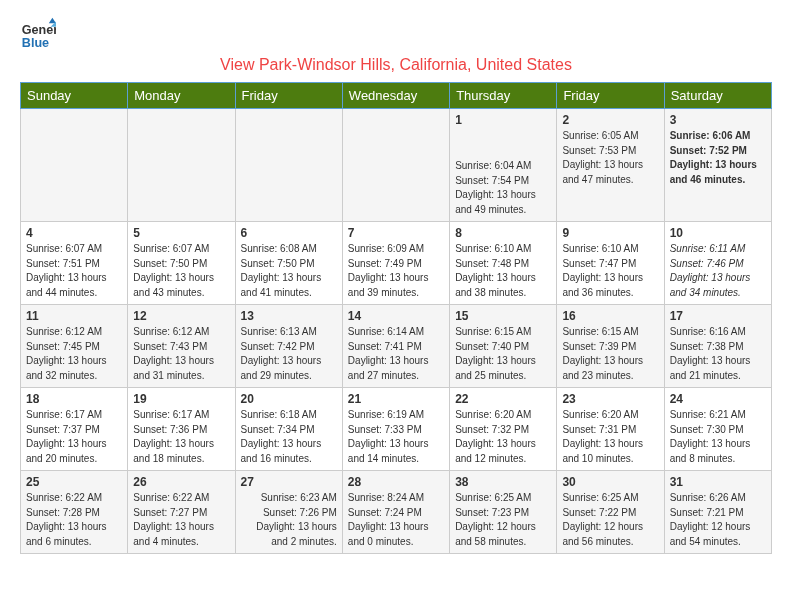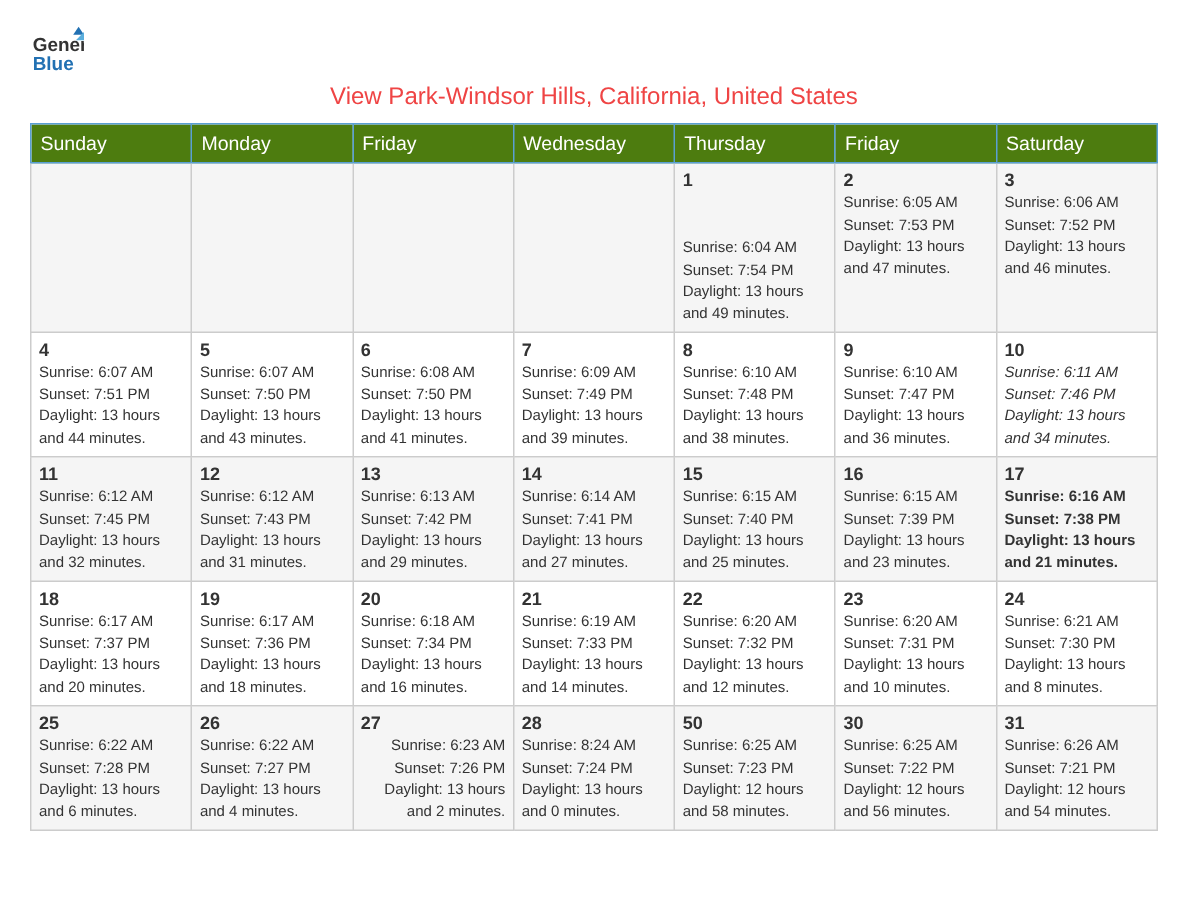--- a/index.html
+++ b/index.html
@@ -125,21 +125,21 @@
         </td>
         <td>
           <span class="day-number">2</span>
           <div class="day-info" style="white-space: pre-line;">Sunrise: 6:05 AM
 Sunset: 7:53 PM
 Daylight: 13 hours
 and 47 minutes.</div>
         </td>
         <td>
           <span class="day-number">3</span>
-          <div class="day-info" style="white-space: pre-line;">Sunrise: 6:06 AM
+          <div class="day-info" style="white-space: pre-line; font-weight: bold;">Sunrise: 6:06 AM
 Sunset: 7:52 PM
 Daylight: 13 hours
 and 46 minutes.</div>
         </td>
       </tr>
       <tr>
         <td>
           <span class="day-number">4</span>
           <div class="day-info" style="white-space: pre-line;">Sunrise: 6:07 AM
 Sunset: 7:51 PM
@@ -227,21 +227,21 @@
         </td>
         <td>
           <span class="day-number">16</span>
           <div class="day-info" style="white-space: pre-line;">Sunrise: 6:15 AM
 Sunset: 7:39 PM
 Daylight: 13 hours
 and 23 minutes.</div>
         </td>
         <td>
           <span class="day-number">17</span>
-          <div class="day-info" style="white-space: pre-line; font-weight: bold;">Sunrise: 6:16 AM
+          <div class="day-info" style="white-space: pre-line;">Sunrise: 6:16 AM
 Sunset: 7:38 PM
 Daylight: 13 hours
 and 21 minutes.</div>
         </td>
       </tr>
       <tr>
         <td>
           <span class="day-number">18</span>
           <div class="day-info" style="white-space: pre-line;">Sunrise: 6:17 AM
 Sunset: 7:37 PM
@@ -314,21 +314,21 @@
 and 2 minutes.</div>
         </td>
         <td>
           <span class="day-number">28</span>
           <div class="day-info" style="white-space: pre-line;">Sunrise: 8:24 AM
 Sunset: 7:24 PM
 Daylight: 13 hours
 and 0 minutes.</div>
         </td>
         <td>
-          <span class="day-number">50</span>
+          <span class="day-number">38</span>
           <div class="day-info" style="white-space: pre-line;">Sunrise: 6:25 AM
 Sunset: 7:23 PM
 Daylight: 12 hours
 and 58 minutes.</div>
         </td>
         <td>
           <span class="day-number">30</span>
           <div class="day-info" style="white-space: pre-line;">Sunrise: 6:25 AM
 Sunset: 7:22 PM
 Daylight: 12 hours

